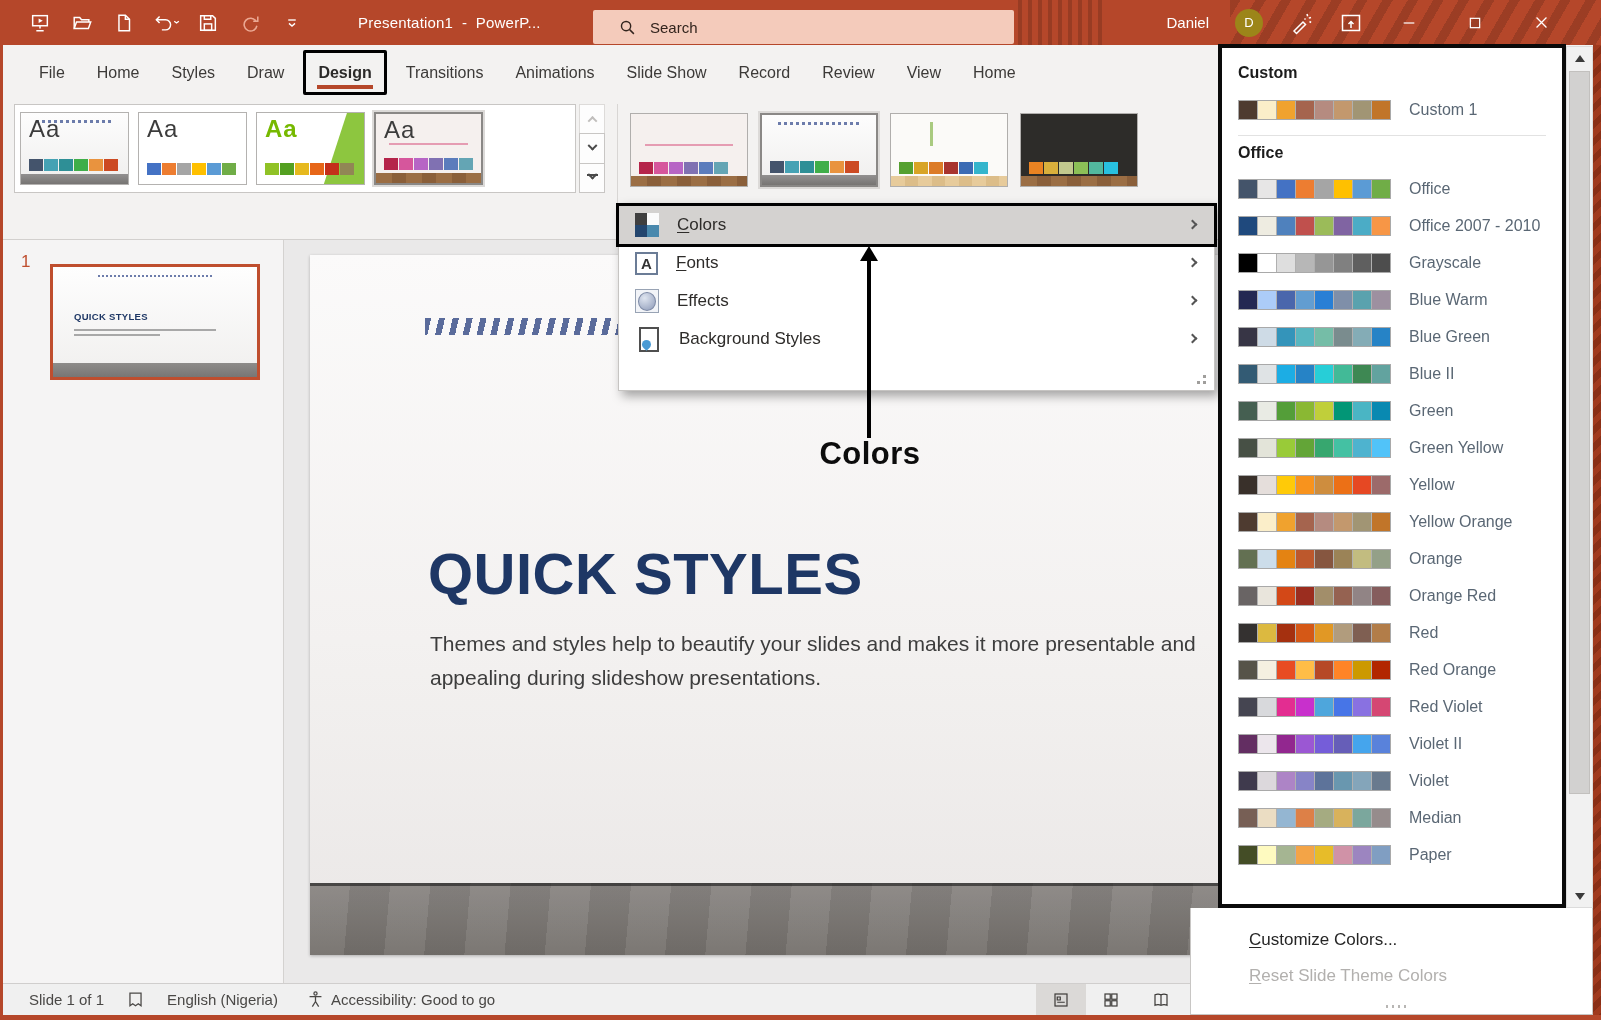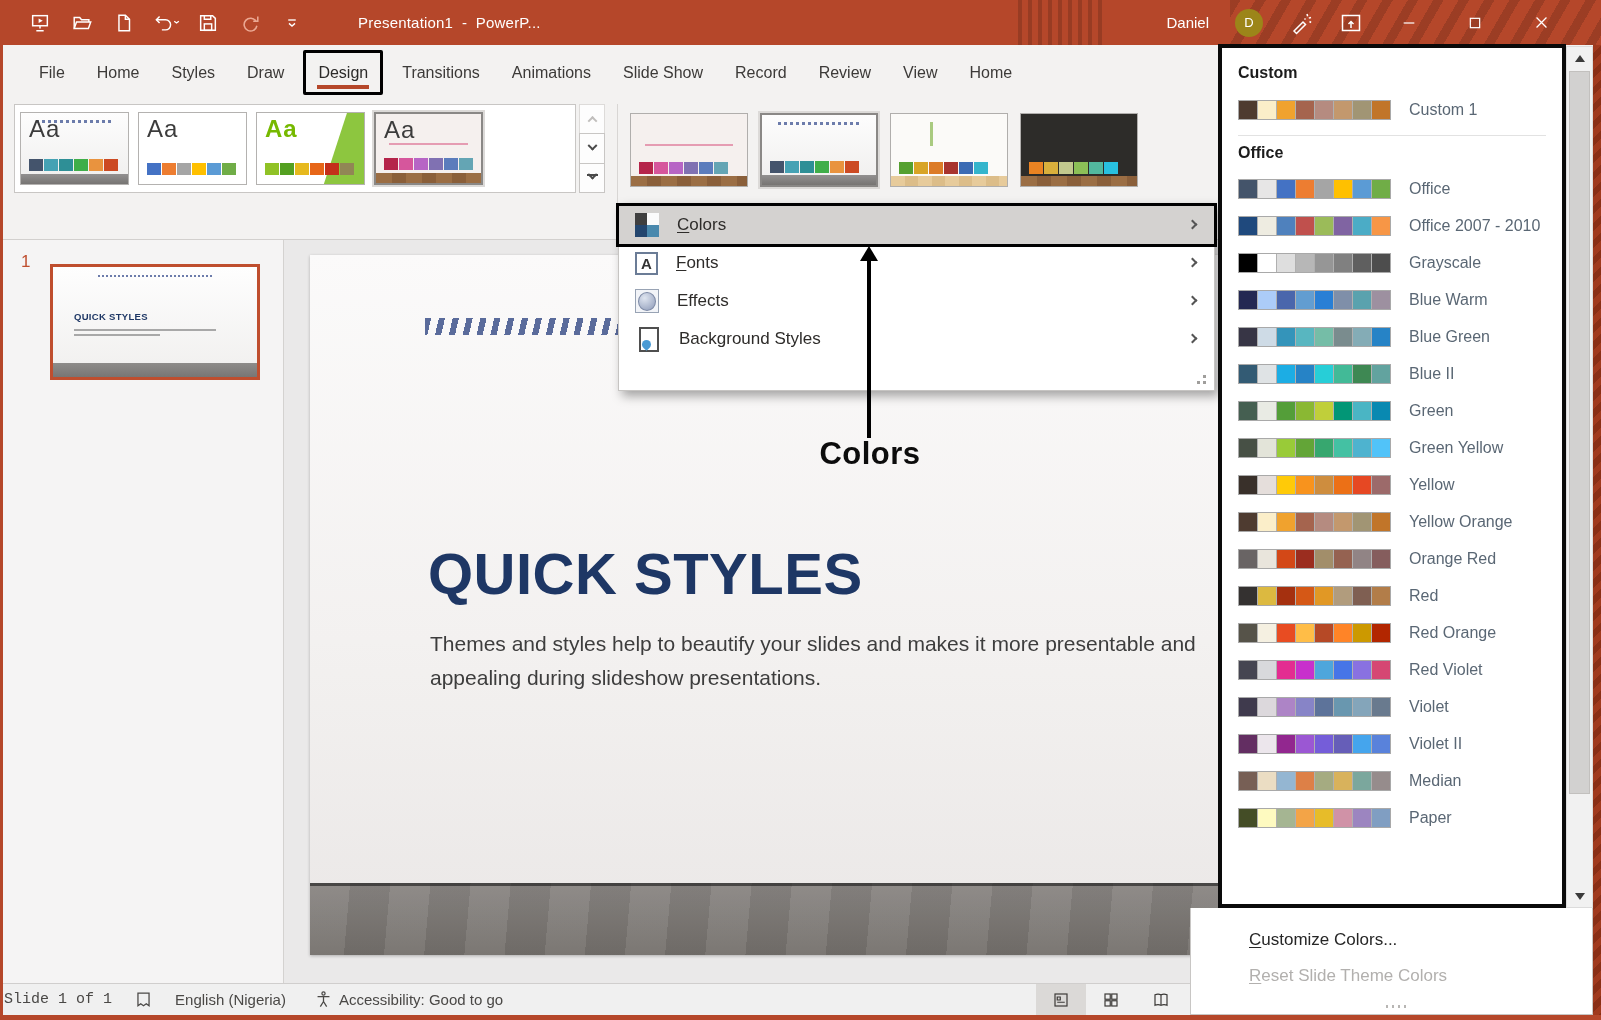--- a/index.html
+++ b/index.html
@@ -31,21 +31,21 @@
   .avatar{width:28px;height:28px;border-radius:50%;background:#9c8519;color:#fff;font-size:13px;
     display:flex;align-items:center;justify-content:center;}
   .winbtn{width:40px;height:45px;display:flex;align-items:center;justify-content:center;}
 
   
   .tabsrow{position:absolute;left:3px;top:45px;width:1590px;height:55px;background:#f3f2f1;
     display:flex;align-items:stretch;padding-left:20px;z-index:10;}
   .rtab{display:flex;align-items:center;padding:0 16px;font-size:16px;color:#3c3a38;position:relative;}
   .rtab.active{color:#2b2a29;}
   .rtab.active::after{content:'';position:absolute;left:14px;right:14px;bottom:6px;height:4px;background:#b5472a;}
-  .rtab.boxed{border:3px solid #000;border-radius:2px;margin:5px 3px;padding:0 12px;}
+  .rtab.boxed{border:3px solid #000;border-radius:2px;margin:5px 3px;padding:0 12px;font-weight:bold;}
   .rtab.boxed::after{left:11px;right:11px;bottom:3px;}
 
   
   .ribbon{position:absolute;left:3px;top:100px;width:1590px;height:140px;background:#f3f2f1;
     border-bottom:1px solid #d2d0ce;z-index:10;}
   .gallerybox{position:absolute;left:11px;top:4px;width:562px;height:89px;background:#fff;
     border:1px solid #c8c6c4;display:flex;align-items:center;padding-left:5px;gap:9px;}
   .thumb{width:109px;height:73px;border:1px solid #b4b2b0;position:relative;background:#fff;overflow:hidden;}
   .thumb.sel{border:2px solid #8a8886;box-shadow:0 0 0 2px #dcdad8;}
   .wall{position:absolute;inset:0;}
@@ -145,21 +145,21 @@
   .slide-body{position:absolute;left:120px;top:372px;width:1080px;font-size:21px;color:#3d3d3d;line-height:34px;}
   .canvas .floor-big{position:absolute;left:0;right:0;bottom:0;height:72px;
     background:repeating-linear-gradient(95deg,rgba(255,255,255,.05) 0 40px,rgba(0,0,0,.05) 40px 80px),
                linear-gradient(180deg,#8a8683,#74706c);background-color:#7d7a77;}
   .canvas .floor-big::before{content:'';position:absolute;left:0;right:0;top:0;height:3px;background:rgba(25,25,25,.6);}
 
   
   .statusbar{position:absolute;left:0;top:983px;width:1601px;height:32px;background:#f0f0f0;
     border-top:1px solid #d0cecd;z-index:8;display:flex;align-items:center;color:#4a4846;font-size:15px;}
   .sb-item{display:flex;align-items:center;gap:6px;margin-left:22px;white-space:nowrap;}
-  .sb-item:first-child{margin-left:4px;font-family:Liberation Mono, monospace;}
+  .sb-item:first-child{margin-left:29px;}
   .viewbtns{position:absolute;left:1036px;top:0;height:31px;display:flex;}
   .vbtn{width:50px;height:31px;display:flex;align-items:center;justify-content:center;}
   .vbtn.sel{background:#dbd9d7;}
 
   
   .flyout{position:absolute;left:1218px;top:44px;width:348px;height:864px;background:#fff;
     border:4px solid #0a0a0a;z-index:50;padding:12px 0 0 16px;overflow:hidden;}
   .fo-header{height:30px;line-height:26px;font-size:16px;font-weight:bold;color:#1c1c1c;}
   .fo-row{height:37px;display:flex;align-items:center;}
   .fo-row.custom{height:40px;}
@@ -234,20 +234,27 @@
           </svg>
       </span>
       <span class="qbtn">
         <svg width="18" height="18" viewBox="0 0 24 24" fill="none" stroke="#fff" stroke-width="1.8">
           <path d="M7 8h10"></path>
             <path d="M8 12.5l4 3.5 4-3.5"></path>
           </svg>
       </span>
     </div>
     <div class="tb-title">Presentation1  -  PowerP...</div>
+    <div class="searchbox">
+      <svg width="17" height="17" viewBox="0 0 24 24" fill="none" stroke="#32241d" stroke-width="2">
+        <circle cx="10" cy="10" r="6.5"></circle>
+          <path d="M15 15l6 6"></path>
+        </svg>
+      <span>Search</span>
+    </div>
     <div class="tb-right">
       <span class="tb-user">Daniel</span>
       <span class="avatar">D</span>
       <span class="qbtn">
         <svg width="24" height="24" viewBox="0 0 24 24" fill="none" stroke="#fff" stroke-width="1.5">
           <path d="M5 20l9-9 2.5 2.5-9 9z"></path>
             <path d="M16.5 8.5l-1-1M18 3l.6 2.2M22 6.5l-2.2.6M20.5 10.5l1.6 1"></path>
           </svg>
       </span>
       <span class="qbtn">
@@ -685,20 +692,33 @@
           <span class="sw" style="background: rgb(165, 100, 78);"></span>
           <span class="sw" style="background: rgb(181, 139, 128);"></span>
           <span class="sw" style="background: rgb(195, 152, 109);"></span>
           <span class="sw" style="background: rgb(161, 149, 116);"></span>
           <span class="sw" style="background: rgb(193, 117, 41);"></span>
         </span>
         <span class="fo-name">Yellow Orange</span>
       </div>
       <div class="fo-row">
         <span class="swatch-strip big">
+          <span class="sw" style="background: rgb(99, 112, 82);"></span>
+          <span class="sw" style="background: rgb(204, 221, 234);"></span>
+          <span class="sw" style="background: rgb(228, 131, 18);"></span>
+          <span class="sw" style="background: rgb(189, 88, 44);"></span>
+          <span class="sw" style="background: rgb(134, 86, 64);"></span>
+          <span class="sw" style="background: rgb(155, 131, 87);"></span>
+          <span class="sw" style="background: rgb(194, 188, 128);"></span>
+          <span class="sw" style="background: rgb(148, 160, 136);"></span>
+        </span>
+        <span class="fo-name">Orange</span>
+      </div>
+      <div class="fo-row">
+        <span class="swatch-strip big">
           <span class="sw" style="background: rgb(105, 100, 100);"></span>
           <span class="sw" style="background: rgb(233, 229, 220);"></span>
           <span class="sw" style="background: rgb(211, 72, 23);"></span>
           <span class="sw" style="background: rgb(155, 45, 31);"></span>
           <span class="sw" style="background: rgb(162, 142, 106);"></span>
           <span class="sw" style="background: rgb(149, 98, 81);"></span>
           <span class="sw" style="background: rgb(145, 132, 133);"></span>
           <span class="sw" style="background: rgb(133, 93, 93);"></span>
         </span>
         <span class="fo-name">Orange Red</span>
@@ -737,46 +757,46 @@
           <span class="sw" style="background: rgb(200, 48, 204);"></span>
           <span class="sw" style="background: rgb(78, 166, 220);"></span>
           <span class="sw" style="background: rgb(71, 117, 231);"></span>
           <span class="sw" style="background: rgb(137, 113, 225);"></span>
           <span class="sw" style="background: rgb(213, 71, 115);"></span>
         </span>
         <span class="fo-name">Red Violet</span>
       </div>
       <div class="fo-row">
         <span class="swatch-strip big">
+          <span class="sw" style="background: rgb(99, 46, 98);"></span>
+          <span class="sw" style="background: rgb(236, 230, 236);"></span>
+          <span class="sw" style="background: rgb(146, 39, 143);"></span>
+          <span class="sw" style="background: rgb(155, 87, 211);"></span>
+          <span class="sw" style="background: rgb(117, 93, 217);"></span>
+          <span class="sw" style="background: rgb(102, 94, 184);"></span>
+          <span class="sw" style="background: rgb(69, 165, 237);"></span>
+          <span class="sw" style="background: rgb(89, 130, 219);"></span>
+        </span>
+        <span class="fo-name">Violet II</span>
+      </div>
+      <div class="fo-row">
+        <span class="swatch-strip big">
           <span class="sw" style="background: rgb(63, 58, 77);"></span>
           <span class="sw" style="background: rgb(220, 216, 220);"></span>
           <span class="sw" style="background: rgb(173, 132, 198);"></span>
           <span class="sw" style="background: rgb(135, 132, 199);"></span>
           <span class="sw" style="background: rgb(93, 115, 154);"></span>
           <span class="sw" style="background: rgb(105, 151, 175);"></span>
           <span class="sw" style="background: rgb(132, 165, 186);"></span>
           <span class="sw" style="background: rgb(105, 122, 142);"></span>
         </span>
         <span class="fo-name">Violet</span>
       </div>
       <div class="fo-row">
         <span class="swatch-strip big">
-          <span class="sw" style="background: rgb(99, 46, 98);"></span>
-          <span class="sw" style="background: rgb(236, 230, 236);"></span>
-          <span class="sw" style="background: rgb(146, 39, 143);"></span>
-          <span class="sw" style="background: rgb(155, 87, 211);"></span>
-          <span class="sw" style="background: rgb(117, 93, 217);"></span>
-          <span class="sw" style="background: rgb(102, 94, 184);"></span>
-          <span class="sw" style="background: rgb(69, 165, 237);"></span>
-          <span class="sw" style="background: rgb(89, 130, 219);"></span>
-        </span>
-        <span class="fo-name">Violet II</span>
-      </div>
-      <div class="fo-row">
-        <span class="swatch-strip big">
           <span class="sw" style="background: rgb(119, 95, 85);"></span>
           <span class="sw" style="background: rgb(235, 221, 195);"></span>
           <span class="sw" style="background: rgb(148, 182, 210);"></span>
           <span class="sw" style="background: rgb(221, 128, 71);"></span>
           <span class="sw" style="background: rgb(165, 171, 129);"></span>
           <span class="sw" style="background: rgb(216, 178, 92);"></span>
           <span class="sw" style="background: rgb(123, 167, 157);"></span>
           <span class="sw" style="background: rgb(150, 140, 140);"></span>
         </span>
         <span class="fo-name">Median</span>

